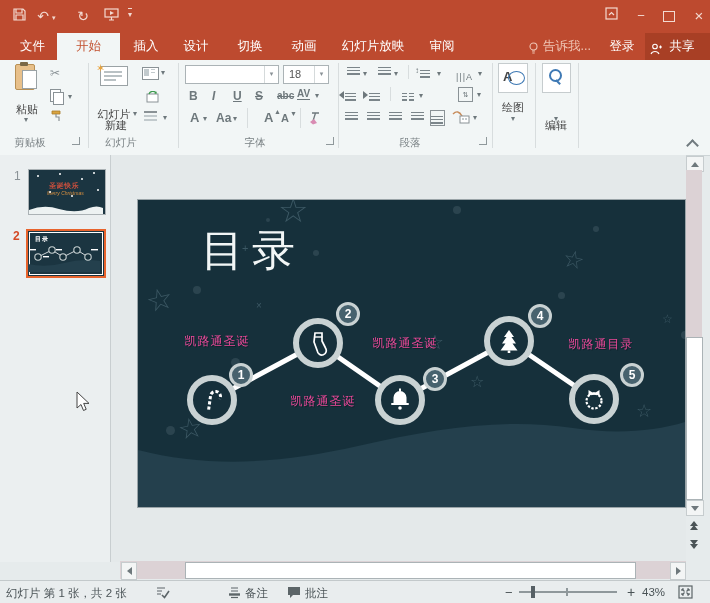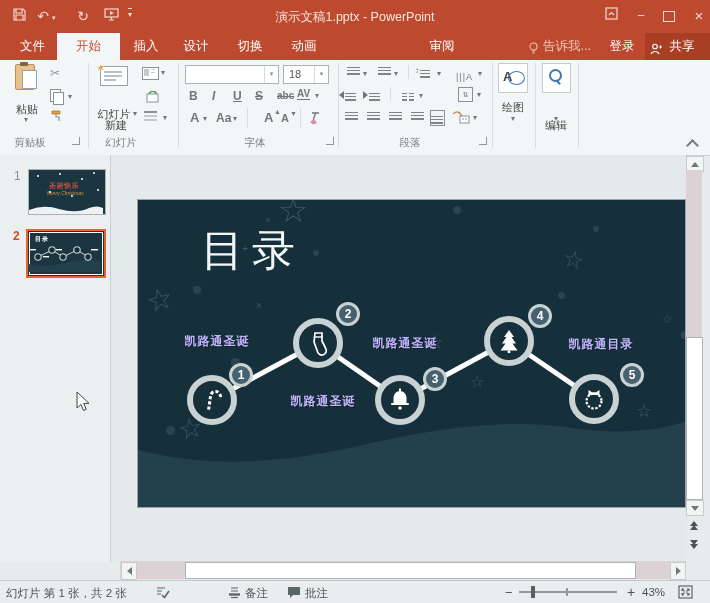--- a/index.html
+++ b/index.html
@@ -37,21 +37,21 @@
   .editpane{left:111px;top:155px;width:575px;height:407px;background:#E4E9EA;}
   .thumbnum{font-size:12px;color:#8A9296;}
   .thumbnum.sel{color:#D44A26;font-weight:bold;}
   .thumb{background:#1B3541;border:1px solid #ABB2B5;}
   .thumb.sel-border{border:2px solid #E8632C;outline:1px solid #FFFFFF;outline-offset:-4px;}
   
   .slide{left:137px;top:199px;width:547px;height:307px;background:#16303B;border:1px solid #9AA4A8;overflow:hidden;}
   .slide-title{left:63px;top:22px;font-size:43px;color:#F2F6F6;font-weight:500;letter-spacing:8px;}
   .ring{border:6px solid #C9D2D3;border-radius:50%;width:38px;height:38px;display:flex;align-items:center;justify-content:center;}
   .badge{width:18px;height:18px;background:#47626E;border:3px solid #C9D2D3;border-radius:50%;color:#FFF;font-size:12px;font-weight:bold;text-align:center;line-height:18px;}
-  .sl-label{font-size:12px;font-weight:bold;color:#c4b5fd;text-align:center;width:92px;text-shadow:1px 1px 0 #0E2129;letter-spacing:1px;}
+  .sl-label{font-size:12px;font-weight:normal;color:#ec4899;text-align:center;width:92px;text-shadow:1px 1px 0 #0E2129;letter-spacing:1px;}
   .deco-star{color:#3C5864;}
   .deco-dot{border-radius:50%;background:#3E5560;opacity:.55;}
   .deco-plus{color:#3C5864;font-size:11px;}
   .deco-x{color:#3C5864;font-size:10px;}
   
   .sb-btn{background:#F3F5F5;border:1px solid #C6CCCE;display:flex;align-items:center;justify-content:center;}
   .sb-track-v{left:686px;width:16px;background:#DCD2D5;}
   .sb-thumb{background:#FFFFFF;border:1px solid #ABB3B6;}
   
   .statusbar{left:0;top:580px;width:710px;height:23px;background:#E9EDEE;border-top:1px solid #C3C9CB;font-size:11.5px;color:#4A5356;}
@@ -72,21 +72,20 @@
     <span class="abs" style="left:52px;top:14px;font-size:7px;color:#F3DAD1;">▾</span>
     <span class="abs qat-btn" style="left:72px;">↻</span>
     <div class="abs qat-btn" style="left:100px;">
       <svg width="15" height="13" viewBox="0 0 15 13">
           <rect x="1" y="1" width="13" height="8" fill="none" stroke="#F3DAD1" stroke-width="1.2"></rect>
           <path d="M6,3 l4,2 -4,2 z" fill="#F3DAD1"></path>
           <path d="M5,12 h5 M7.5,9 v3" stroke="#F3DAD1" stroke-width="1.2"></path>
         </svg>
     </div>
     <span class="abs" style="left:128px;top:8px;font-size:8px;color:#F3DAD1;border-top:1px solid #F3DAD1;line-height:12px;">▾</span>
-    <div class="abs win-title">演示文稿1.pptx - PowerPoint</div>
     <div class="abs winctl" style="left:598px;">
       <svg width="13" height="13" viewBox="0 0 13 13">
           <rect x="1" y="1" width="11" height="11" fill="none" stroke="#F3DAD1" stroke-width="1.2"></rect>
           <path d="M4,8 l2.5,-2.5 L9,8" fill="none" stroke="#F3DAD1" stroke-width="1.2"></path>
         </svg>
     </div>
     <span class="abs winctl" style="left:628px;">−</span>
     <div class="abs winctl" style="left:656px;">
       <div style="width:10px;height:9px;border:1.3px solid #F3DAD1;margin:5px auto;"></div>
     </div>
@@ -94,20 +93,21 @@
   </div>
 
   <div class="abs tabrow">
     <div class="abs share-block"></div>
     <div class="abs tab" style="left:10px;width:45px;">文件</div>
     <div class="abs tab active" style="left:57px;width:63px;">开始</div>
     <div class="abs tab" style="left:122px;width:48px;">插入</div>
     <div class="abs tab" style="left:172px;width:48px;">设计</div>
     <div class="abs tab" style="left:226px;width:48px;">切换</div>
     <div class="abs tab" style="left:280px;width:48px;">动画</div>
+    <div class="abs tab" style="left:334px;width:78px;">幻灯片放映</div>
     <div class="abs tab" style="left:418px;width:48px;">审阅</div>
     <div class="abs tab" style="left:472px;width:48px;margin-top:36px;">视图</div>
     <div class="abs" style="left:528px;top:8px;">
       <svg width="11" height="13" viewBox="0 0 11 13">
           <circle cx="5.5" cy="4.5" r="3.5" fill="none" stroke="#EFC5B4" stroke-width="1.1"></circle>
           <path d="M4,9 h3 M4.3,11 h2.4" stroke="#EFC5B4" stroke-width="1.1"></path>
         </svg>
     </div>
     <div class="abs tab" style="left:538px;width:58px;color:#EFC5B4;">告诉我...</div>
     <div class="abs tab" style="left:600px;width:44px;">登录</div>

